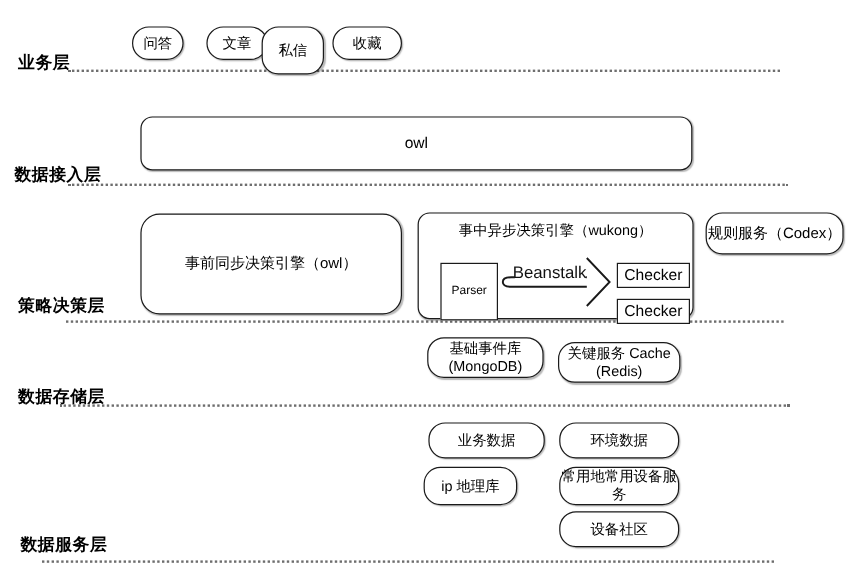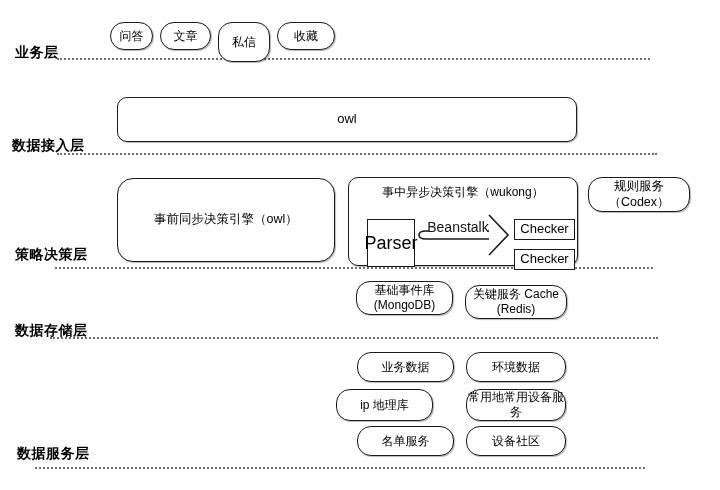--- a/index.html
+++ b/index.html
@@ -23,51 +23,51 @@
 </style>
 </head>
 <body>
 
 <div class="canvas">
 
   <div class="layer-label" style="left:15px;top:44px">业务层</div>
   <div class="dotline" style="left:57px;top:58px;width:593px"></div>
 
   <div class="node" style="left:110px;top:22px;width:43px;height:28px">问答</div>
-  <div class="node" style="left:160px;top:22px;width:51px;height:28px">文章</div>
+  <div class="node" style="left:172px;top:22px;width:51px;height:28px">文章</div>
   <div class="node" style="left:218px;top:22px;width:52px;height:40px">私信</div>
   <div class="node" style="left:277px;top:22px;width:58px;height:28px">收藏</div>
 
   <div class="layer-label" style="left:12px;top:137px">数据接入层</div>
   <div class="dotline" style="left:57px;top:153px;width:600px"></div>
 
   <div class="node r10" style="left:117px;top:97px;width:460px;height:45px;font-size:13px">owl</div>
 
   <div class="layer-label" style="left:15px;top:246px">策略决策层</div>
   <div class="dotline" style="left:55px;top:267px;width:598px"></div>
 
   <div class="node r16" style="left:117px;top:178px;width:218px;height:84px;font-size:12.5px">事前同步决策引擎（owl）</div>
 
   <div class="node r10" style="left:348px;top:177px;width:230px;height:89px;justify-content:flex-start;align-items:flex-start">
     <div class="wukong-title">事中异步决策引擎（wukong）</div>
 
-    <div class="node sq noshadow" style="left:18px;top:31px;width:48px;height:48px;font-size:18px">Parser</div>
+    <div class="node sq noshadow" style="left:18px;top:31px;width:48px;height:48px;font-size:10px">Parser</div>
 
     <svg class="arrow-svg" width="110" height="55" viewBox="0 0 110 55">
       <path d="M20,25 H84 M20,33 H84 M20,25 q-7,0 -7,4 q0,4 7,4" fill="none" stroke="#1a1a1a" stroke-width="1.6"></path>
       <polyline points="83,9 102,29 83,49" fill="#ffffff" stroke="#1a1a1a" stroke-width="1.6"></polyline>
       <rect x="23" y="12" width="59" height="15" fill="#ffffff"></rect>
       <text x="52" y="26" text-anchor="middle" font-size="14" fill="#111">Beanstalk</text>
     </svg>
 
     <div class="node sq noshadow" style="left:165px;top:31px;width:61px;height:21px;font-size:13px">Checker</div>
     <div class="node sq noshadow" style="left:165px;top:61px;width:61px;height:21px;font-size:13px">Checker</div>
   </div>
 
-  <div class="node" style="left:588px;top:177px;width:102px;height:35px;font-size:12.5px">规则服务（Codex）</div>
+  <div class="node" style="left:588px;top:177px;width:115px;height:35px;font-size:12.5px">规则服务（Codex）</div>
 
   <div class="layer-label" style="left:15px;top:322px">数据存储层</div>
   <div class="dotline" style="left:50px;top:337px;width:608px"></div>
 
   <div class="node two-line" style="left:356px;top:281px;width:97px;height:34px">
     <div>
       <span>基础事件库</span>
       <span>(MongoDB)</span>
     </div>
   </div>
@@ -77,19 +77,18 @@
       <span>(Redis)</span>
     </div>
   </div>
 
   <div class="layer-label" style="left:17px;top:445px">数据服务层</div>
   <div class="dotline" style="left:35px;top:467px;width:610px"></div>
 
   <div class="node" style="left:357px;top:352px;width:97px;height:30px">业务数据</div>
   <div class="node" style="left:466px;top:352px;width:100px;height:30px">环境数据</div>
 
-  <div class="node" style="left:336px;top:389px;width:97px;height:32px">ip 地理库</div>
+  <div class="node" style="left:353px;top:389px;width:78px;height:32px">ip 地理库</div>
   <div class="node" style="left:466px;top:389px;width:100px;height:32px;padding:0 1px">常用地常用设备服务</div>
 
-  <div class="node" style="left:357px;top:426px;width:97px;height:30px">名单服务</div>
   <div class="node" style="left:466px;top:426px;width:100px;height:30px">设备社区</div>
 
 </div>
 
 </body></html>

